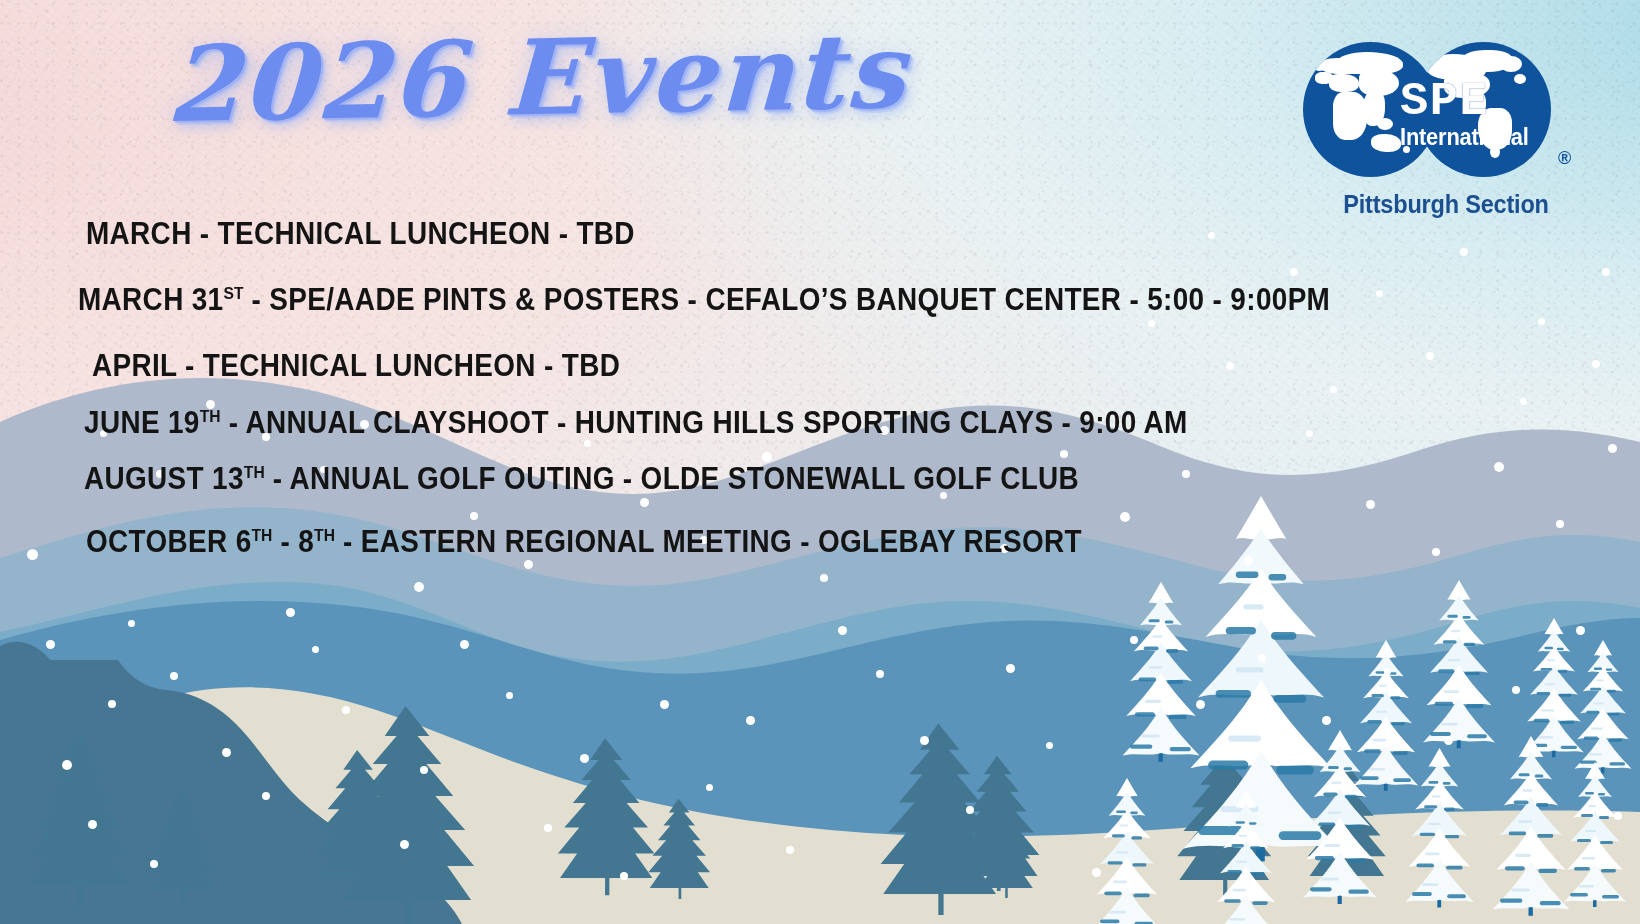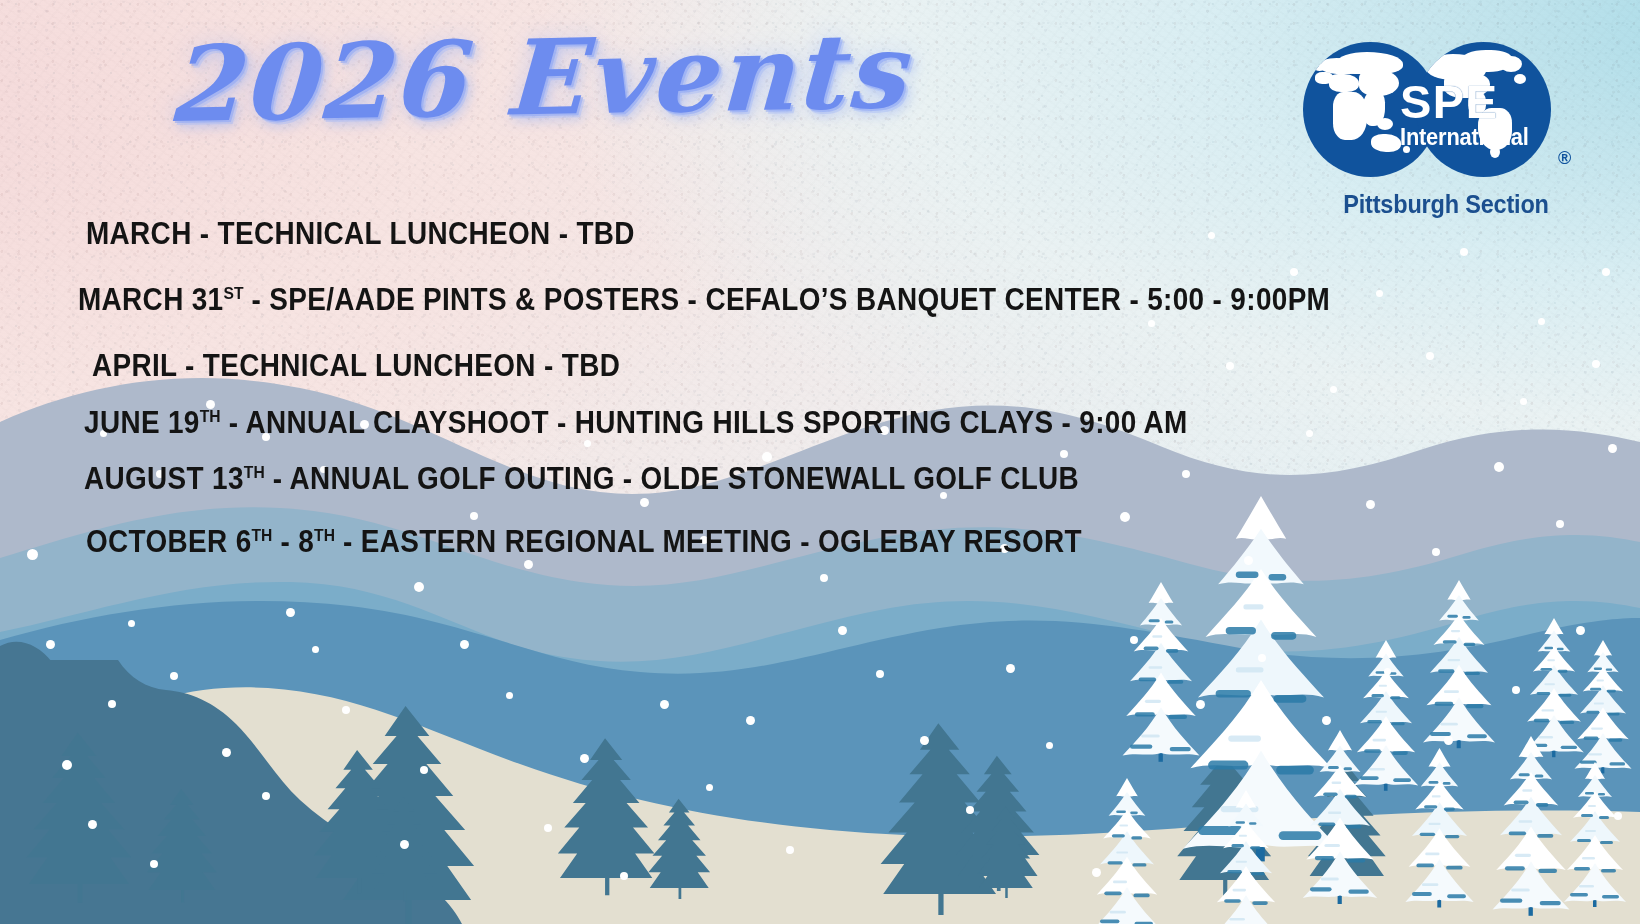--- a/index.html
+++ b/index.html
@@ -103,21 +103,21 @@
     background:#10539d;overflow:hidden;
   }
   .globe-l{left:7px;}
   .globe-r{left:120px;}
   .cont{position:absolute;background:#fff;}
   .logo-text{
     position:absolute;left:104px;top:36px;width:150px;
     color:#fff;text-align:left;line-height:1;
   }
   .spe-word{
-    font-family:Liberation Sans, sans-serif;
+    font-family:Liberation Mono, monospace;
     font-weight:700;font-size:47px;letter-spacing:1.5px;
     text-shadow:0 0 1px #10539d;
   }
   .intl-word{
     font-family:"Liberation Sans", sans-serif;
     font-weight:700;font-size:23px;letter-spacing:-.2px;margin-top:1px;
     transform:scaleX(.95);transform-origin:left;
   }
   .reg-mark{
     position:absolute;left:262px;top:106px;

